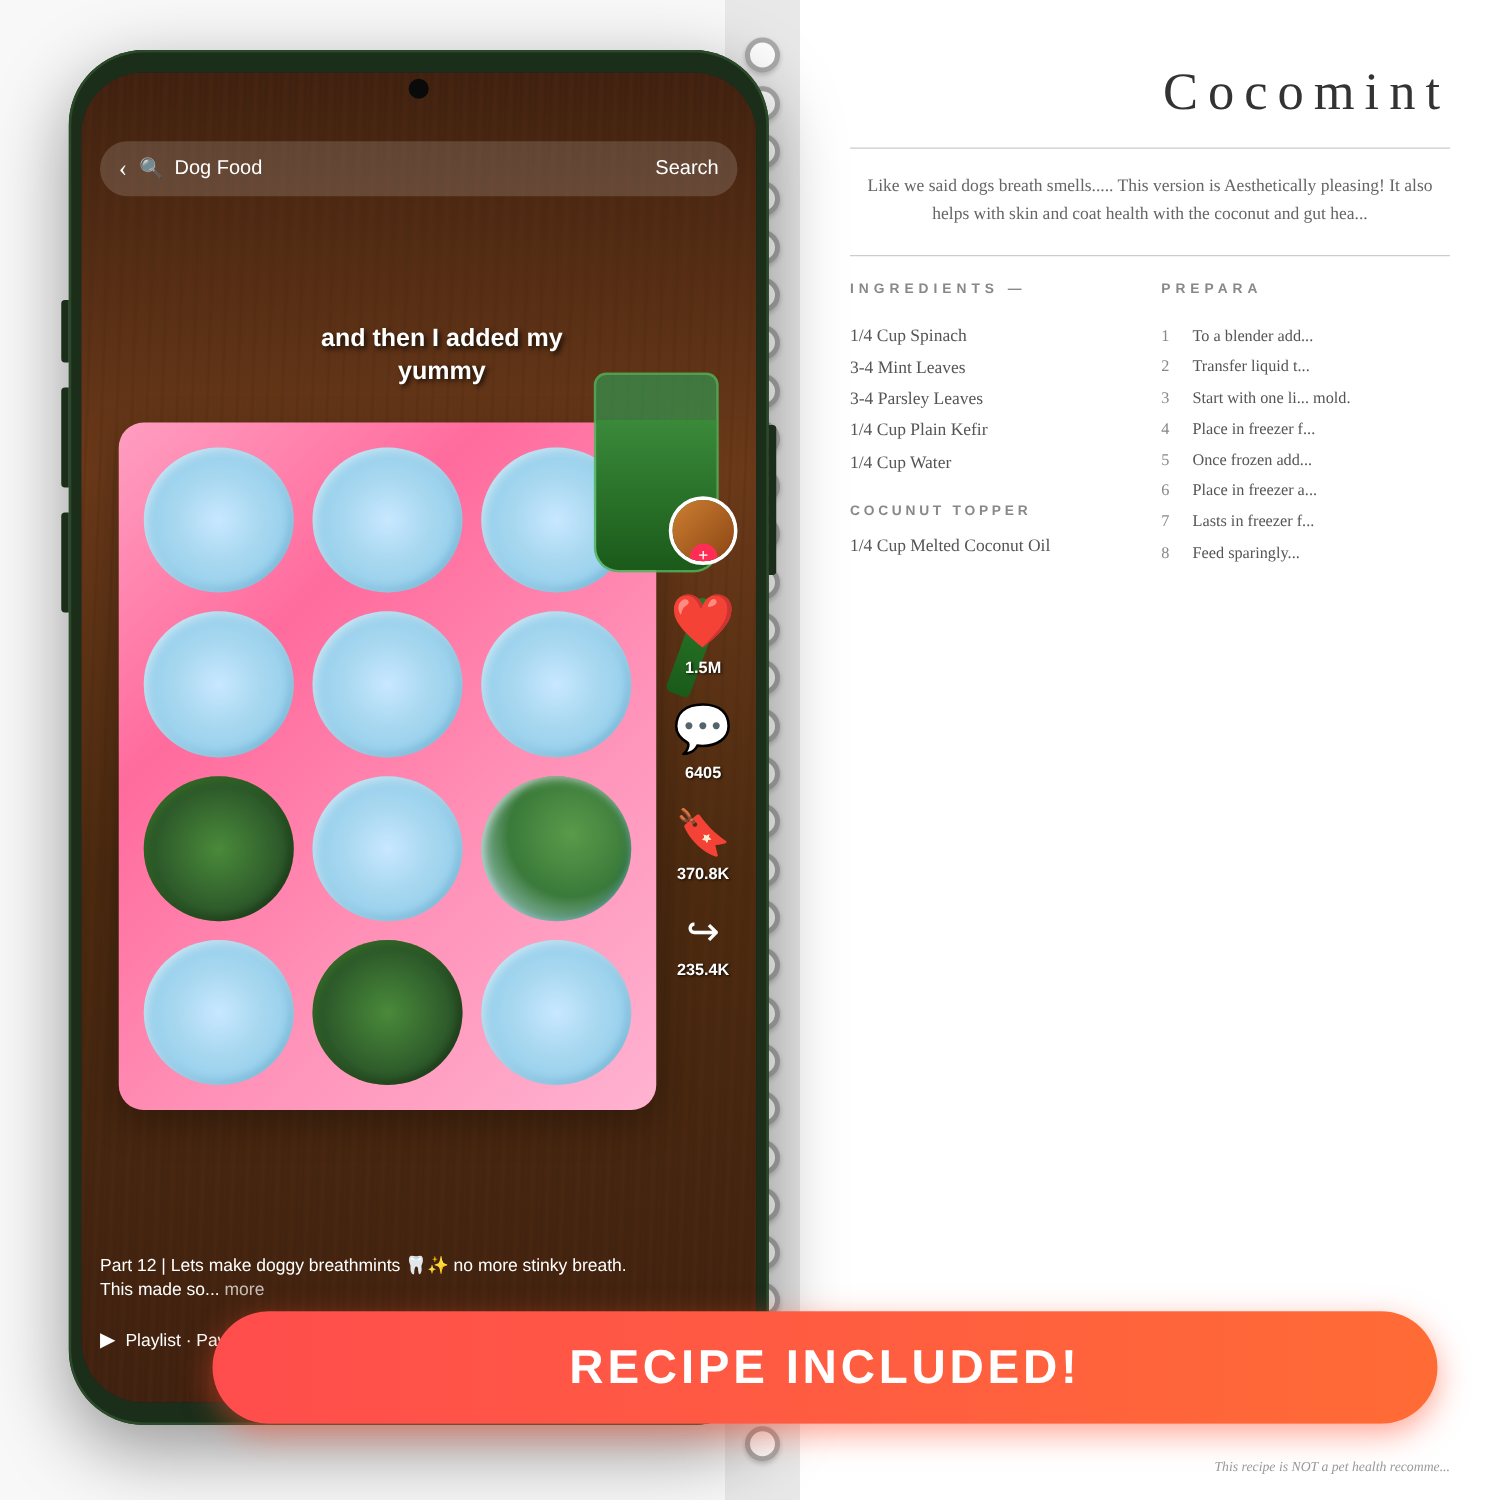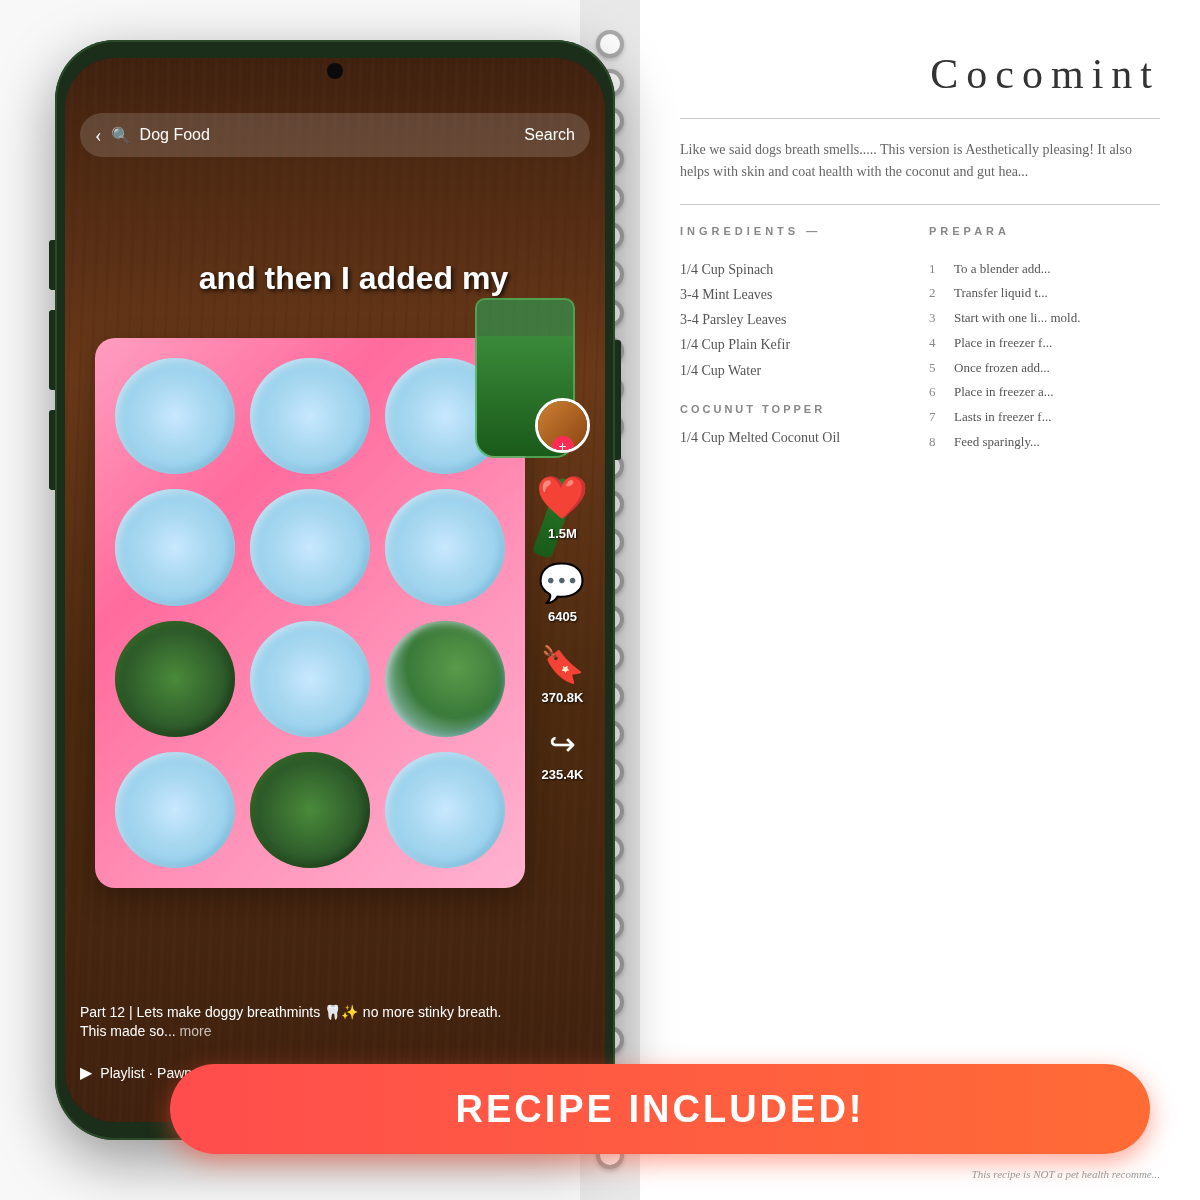--- a/index.html
+++ b/index.html
@@ -142,21 +142,21 @@
     .video-caption {
       position: absolute;
       top: 200px;
       left: 0; right: 0;
       text-align: center;
       z-index: 20;
     }
 
     .caption-main {
       color: white;
-      font-size: 32px;
+      font-size: 20px;
       font-weight: 700;
       font-family: -apple-system, Arial, sans-serif;
       text-shadow: 2px 2px 4px rgba(0,0,0,0.8);
       line-height: 1.3;
       margin-left: 37px;
     }
 
     
     .mold-tray {
       position: absolute;
@@ -439,21 +439,21 @@
 
     .divider-line {
       border: none;
       border-top: 1px solid #ccc;
       margin: 20px 0;
     }
 
     .recipe-description {
       font-size: 14px;
       color: #666;
-      text-align: left;
+      text-align: center;
       line-height: 1.6;
       margin-bottom: 20px;
     }
 
     .recipe-columns {
       display: grid;
       grid-template-columns: 1fr 1fr;
       gap: 18px;
       margin-top: 20px;
     }
@@ -494,21 +494,21 @@
     }
 
     .prep-number {
       color: #888;
       min-width: 15px;
     }
 
     
     .recipe-banner {
       position: absolute;
-      bottom: 46px;
+      bottom: 61px;
       left: 170px;
       right: 50px;
       height: 90px;
       background: linear-gradient(90deg, #ff4d4d 0%, #ff6b35 100%);
       border-radius: 50px;
       display: flex;
       align-items: center;
       justify-content: center;
       z-index: 50;
       box-shadow: 0 8px 25px rgba(255,80,50,0.5);
@@ -704,20 +704,21 @@
 
       <div class="search-bar">
         <span class="back-arrow">‹</span>
         <span class="search-icon-tiktok">🔍</span>
         <span class="search-text">Dog Food</span>
         <span class="search-btn">Search</span>
       </div>
 
       <div class="video-caption">
         <div class="caption-main">and then I added my</div>
+        <div class="caption-main">yummy</div>
       </div>
 
       <div class="mold-tray">
         <div class="mold-grid">
           <div class="mold-cell"></div>
           <div class="mold-cell"></div>
           <div class="mold-cell"></div>
           <div class="mold-cell"></div>
           <div class="mold-cell"></div>
           <div class="mold-cell"></div>

